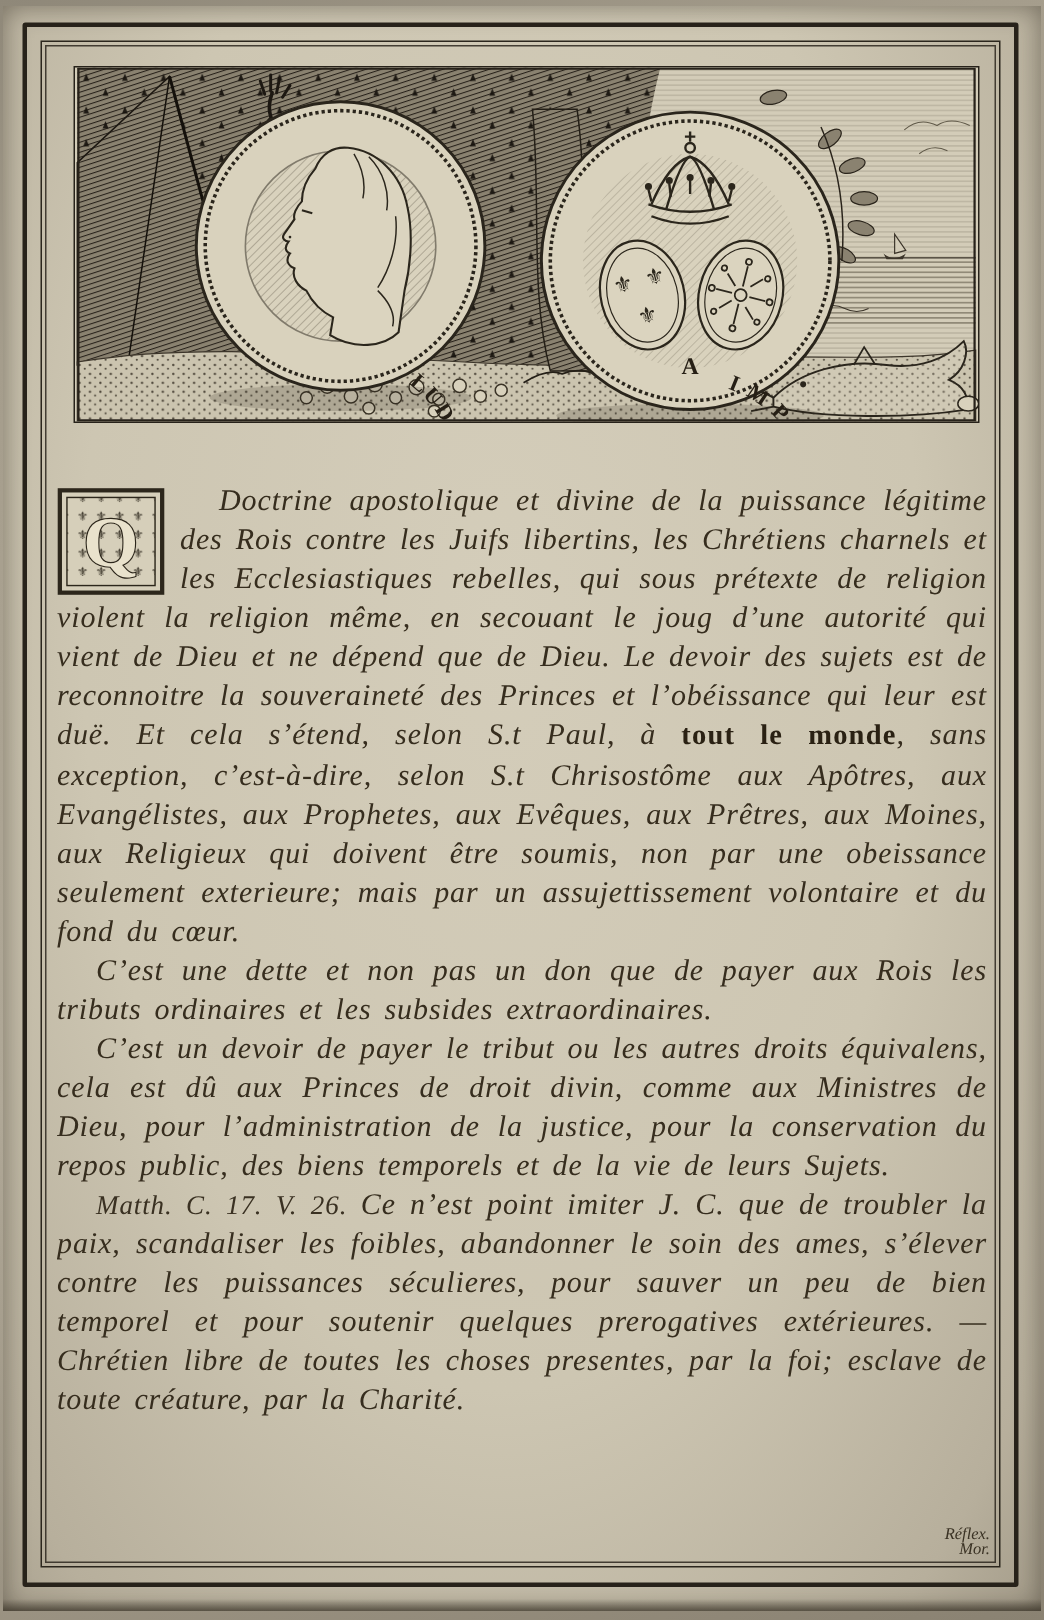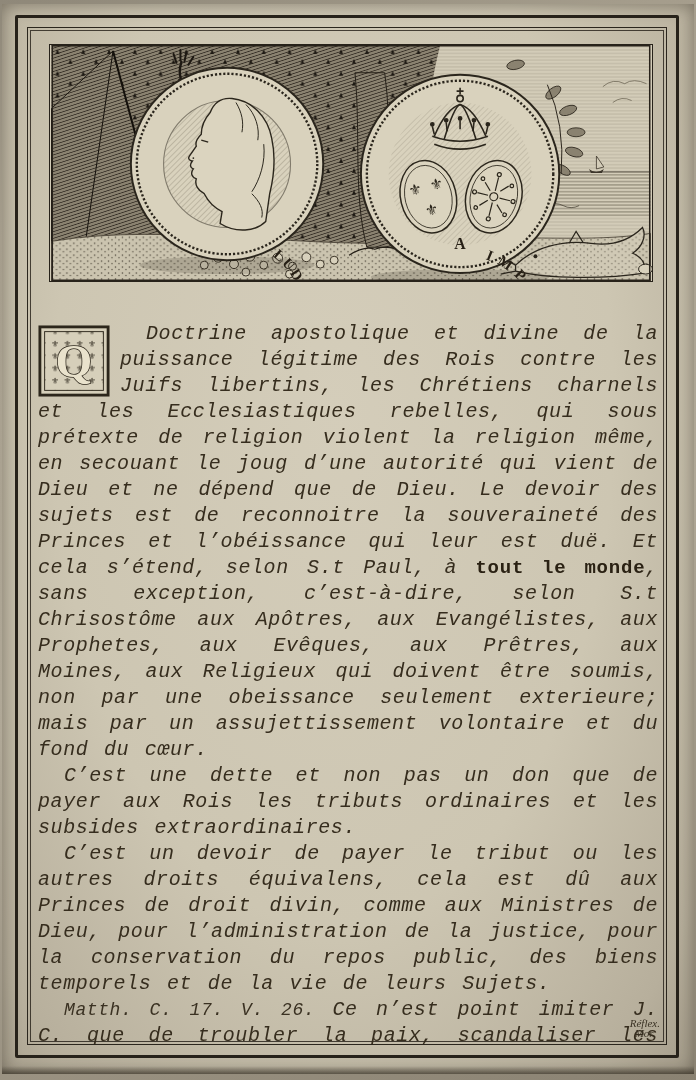--- a/index.html
+++ b/index.html
@@ -55,29 +55,29 @@
   .dropcap{
     float:left;width:72px;height:72px;margin:4px 10px 2px 0;
   }
   .dropcap svg{display:block;width:100%;height:100%;}
   .lead{
     margin:0;font-size:24px;line-height:33px;color:#2a2012;word-spacing:2px;
     font-family:"Liberation Serif",serif;
   }
   .lead-ref{font-style:italic;font-size:18px;letter-spacing:.4px;color:#3a3122;}
   .para{margin:0;text-indent:26px;
-    font-family:Liberation Mono, monospace;font-style:italic;
+    font-family:Liberation Serif, serif;font-style:italic;
     font-size:20px;line-height:26px;letter-spacing:.6px;word-spacing:3px;color:#362d1e;}
   .seg-script{font-style:italic;}
   .seg-roman{font-style:normal;font-weight:bold;font-size:19px;letter-spacing:.8px;color:#2a2113;}
   .seg-ref{font-style:italic;font-size:18px;color:#3a3122;margin-top:12px;}
   .footnote{
     position:absolute;right:34px;top:1014px;
     font-style:italic;font-size:11px;line-height:10px;color:#3a3224;
-    display:flex;flex-direction:column;align-items:center;
+    display:flex;flex-direction:column;align-items:flex-end;
   }
 </style>
 </head>
 <body>
 
 <div class="photo">
   <div class="sheet">
 
     <div class="frame-outer"></div>
     <div class="frame-inner"></div>

